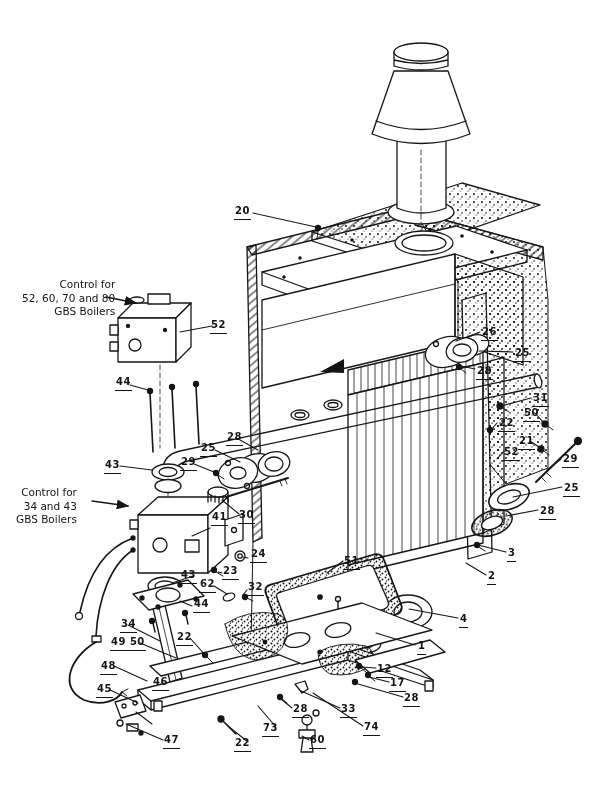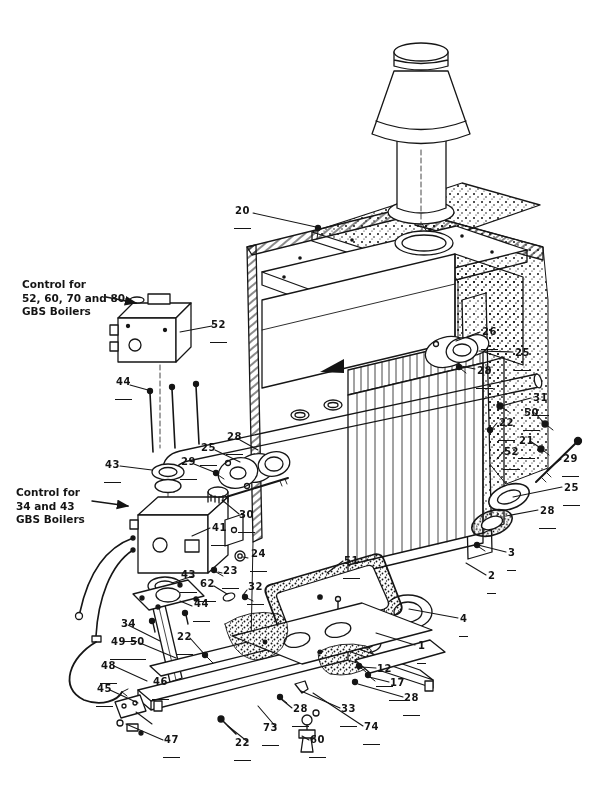--- a/index.html
+++ b/index.html
@@ -1,23 +1,23 @@
 <!DOCTYPE html>
 <html><head>
 <meta charset="utf-8">
 <style>
   html,body{margin:0;padding:0;background:#fff;}
   .canvas{position:relative;width:600px;height:800px;background:#ffffff;overflow:hidden;
           font-family:"DejaVu Sans",sans-serif;color:#141414;}
   .art{position:absolute;left:0;top:0;}
   .plabel{position:absolute;font-size:10px;font-weight:bold;line-height:1;
           letter-spacing:.5px;color:#141414;border-bottom:1.6px solid #141414;
-          padding:0 1px 12px 1px;white-space:nowrap;}
-  .note{position:absolute;font-size:10.5px;font-weight:bold;line-height:1.3;
-        color:#141414;white-space:pre-line;}
+          padding:0 1px 3px 1px;white-space:nowrap;}
+  .note{position:absolute;font-size:10.5px;font-weight:normal;line-height:1.3;
+        color:#141414;white-space:pre-line;text-align:right;}
 </style>
 </head>
 <body>
 
 <div class="canvas">
 
 <svg class="art" width="600" height="800" viewBox="0 0 600 800">
   <defs>
     <pattern id="stip" width="8" height="8" patternUnits="userSpaceOnUse">
       <circle cx="2" cy="2" r="1" fill="#141414"></circle>
@@ -355,21 +355,21 @@
 GBS Boilers</div>
 
 <div class="plabel" style="left:234px;top:206px">20</div>
 <div class="plabel" style="left:210px;top:320px">52</div>
 <div class="plabel" style="left:115px;top:377px">44</div>
 <div class="plabel" style="left:104px;top:460px">43</div>
 <div class="plabel" style="left:180px;top:457px">29</div>
 <div class="plabel" style="left:200px;top:443px">25</div>
 <div class="plabel" style="left:226px;top:432px">28</div>
 <div class="plabel" style="left:238px;top:510px">30</div>
-<div class="plabel" style="left:211px;top:523px">41</div>
+<div class="plabel" style="left:211px;top:512px">41</div>
 <div class="plabel" style="left:180px;top:570px">43</div>
 <div class="plabel" style="left:250px;top:549px">24</div>
 <div class="plabel" style="left:222px;top:566px">23</div>
 <div class="plabel" style="left:199px;top:579px">62</div>
 <div class="plabel" style="left:247px;top:582px">32</div>
 <div class="plabel" style="left:193px;top:599px">44</div>
 <div class="plabel" style="left:120px;top:619px">34</div>
 <div class="plabel" style="left:110px;top:637px">49 50</div>
 <div class="plabel" style="left:100px;top:661px">48</div>
 <div class="plabel" style="left:96px;top:684px">45</div>

